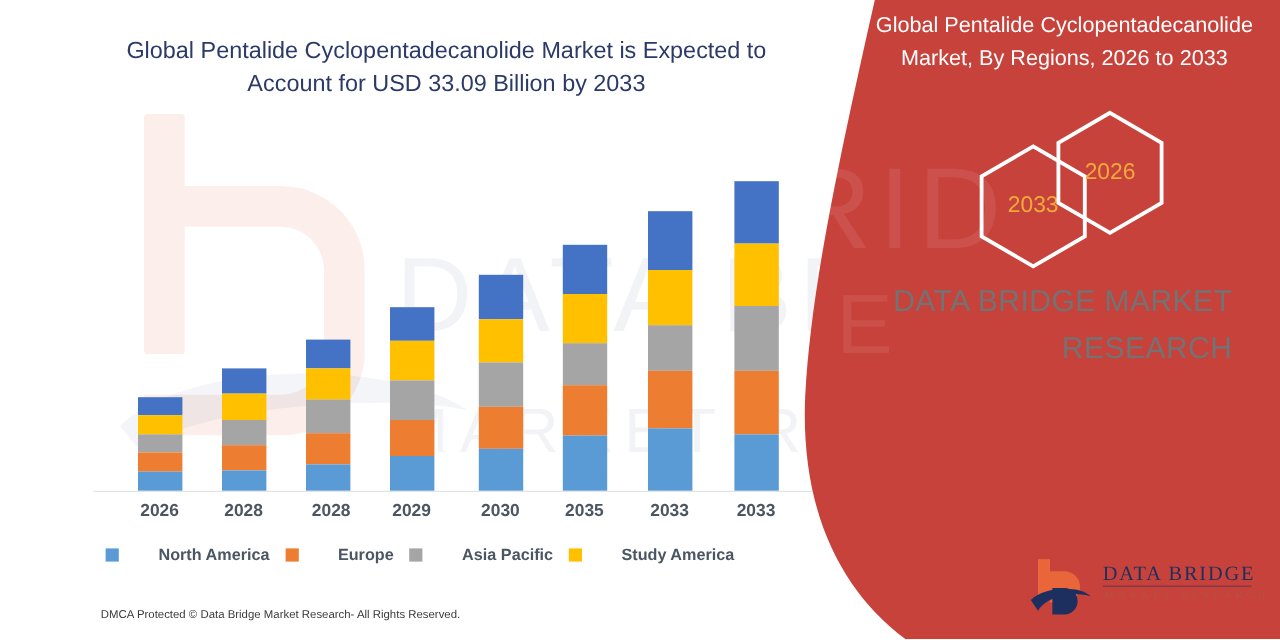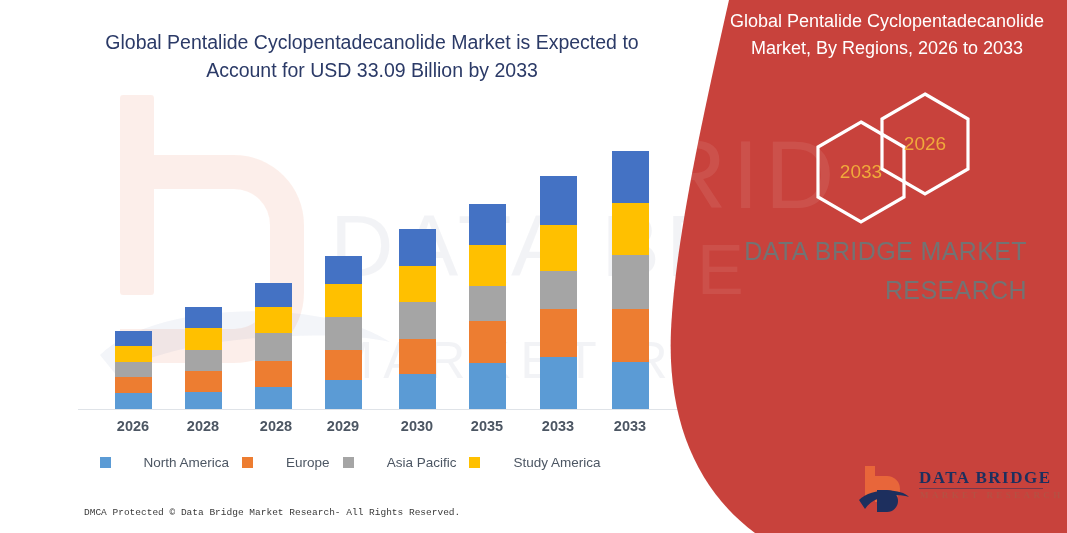--- a/index.html
+++ b/index.html
@@ -57,26 +57,26 @@
   }
 
   
   .legend{
     position:absolute;left:0;top:455px;width:700px;
     display:flex;justify-content:center;align-items:center;gap:13px;
     flex-wrap:nowrap;
   }
   .legend-item{display:flex;align-items:center;gap:5px;}
   .legend-swatch{width:11px;height:11px;display:block;flex:0 0 auto;}
-  .legend-label{font-size:13.5px;font-weight:normal;color:#4c5663;white-space:nowrap;padding-left:28px;}
+  .legend-label{font-size:13.5px;font-weight:bold;color:#4c5663;white-space:nowrap;padding-left:28px;}
 
   
   .footer{
     position:absolute;left:0;top:507px;width:700px;height:20px;
-    font-family:Liberation Mono, monospace;font-size:9.5px;color:#3a3a3a;
+    font-family:Liberation Sans, sans-serif;font-size:9.5px;color:#3a3a3a;
   }
   .footer .dmca{position:absolute;left:84px;top:0;white-space:nowrap;}
   .footer .src{position:absolute;left:427px;top:0;white-space:nowrap;}
 
   
   .right-panel{
     position:absolute;right:0;top:0;width:400px;height:533px;overflow:hidden;
   }
   .right-panel svg.shape{position:absolute;inset:0;}
   .rp-content{position:absolute;inset:0;}
@@ -100,21 +100,21 @@
   .rp-wm{
     position:absolute;left:-10px;top:120px;color:#ffffff;opacity:.08;
     font-size:96px;letter-spacing:6px;pointer-events:none;white-space:nowrap;
   }
   .rp-wm2{
     position:absolute;left:30px;top:230px;color:#ffffff;opacity:.07;
     font-size:70px;letter-spacing:8px;pointer-events:none;white-space:nowrap;
   }
 
   
-  .rp-logo{position:absolute;left:190px;top:462px;width:190px;height:58px;font-weight:bold;}
+  .rp-logo{position:absolute;left:190px;top:462px;width:190px;height:58px;}
   .rp-logo-mark{position:absolute;left:0;top:2px;width:54px;height:52px;}
   .rp-logo-text{
     position:absolute;left:62px;top:6px;color:#1d2f5e;
     font-family:"Liberation Serif",serif;font-size:17px;letter-spacing:1.5px;
     white-space:nowrap;
   }
   .rp-logo-sub{
     position:absolute;left:63px;top:28px;color:#b05545;
     font-family:"Liberation Serif",serif;font-size:9px;letter-spacing:3.4px;
     white-space:nowrap;opacity:.75;

